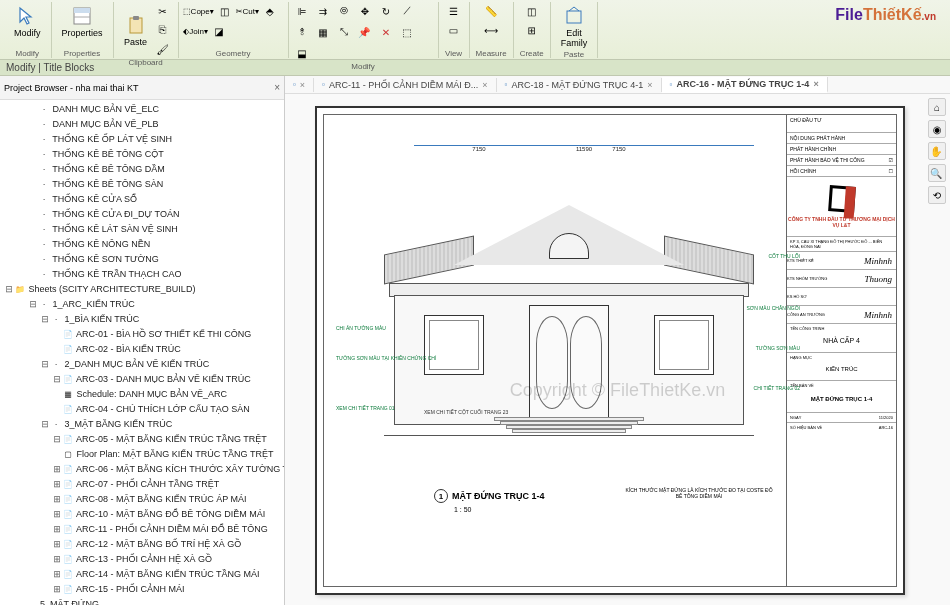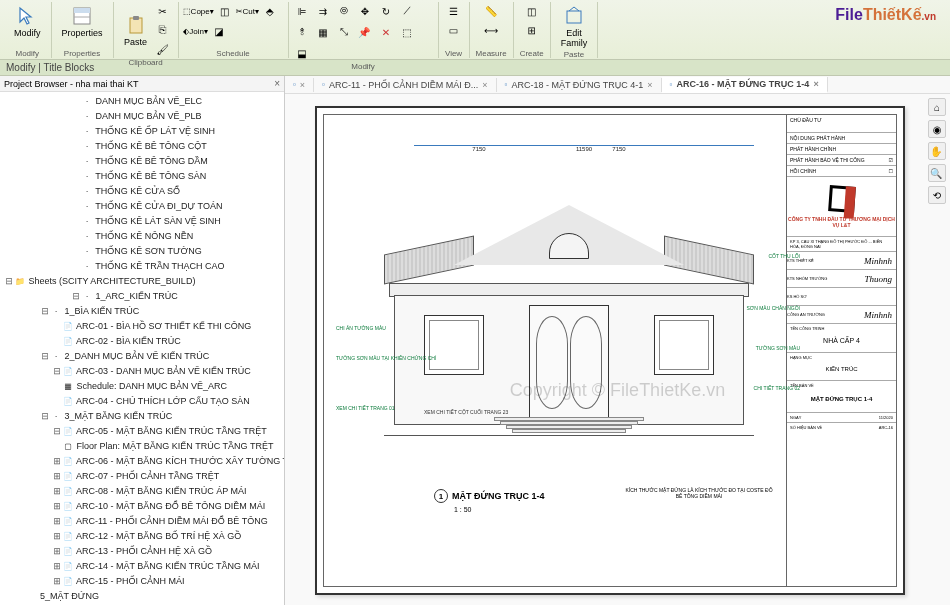--- a/index.html
+++ b/index.html
@@ -12,28 +12,28 @@
 .big-btn { display: flex; flex-direction: column; align-items: center; padding: 2px 4px; cursor: pointer; font-size: 9px; }
 .big-btn .icon { width: 24px; height: 24px; display: flex; align-items: center; justify-content: center; }
 .small-btn { width: 18px; height: 18px; display: flex; align-items: center; justify-content: center; cursor: pointer; font-size: 10px; }
 .mini-col { display: flex; flex-direction: column; gap: 1px; }
 
 .context-bar { height: 16px; background: #d8e4c8; border-bottom: 1px solid #c0c8b0; font-size: 10px; padding: 2px 6px; color: #444; }
 
 .main { display: flex; height: calc(605px - 76px); }
 
 .browser { width: 285px; border-right: 1px solid #ccc; display: flex; flex-direction: column; background: #fff; }
-.browser-header { height: 16px; background: #f4f4f4; border-bottom: 1px solid #ddd; font-size: 9px; padding: 2px 4px; display: flex; justify-content: space-between; align-items: center; }
+.browser-header { height: 24px; background: #f4f4f4; border-bottom: 1px solid #ddd; font-size: 9px; padding: 2px 4px; display: flex; justify-content: space-between; align-items: center; }
 .browser-close { cursor: pointer; font-size: 10px; color: #666; }
 .browser-tree { flex: 1; overflow: auto; font-size: 9px; padding: 2px 0; }
 .tree-item { padding: 1px 0 1px 4px; white-space: nowrap; cursor: pointer; color: #222; line-height: 12px; }
 .tree-item .exp { display: inline-block; width: 10px; text-align: center; color: #666; }
 .tree-item .ticon { display: inline-block; width: 12px; text-align: center; font-size: 8px; }
 .ind-1 { }
-.ind-2 { padding-left: 28px; margin-left: 43px; }
+.ind-2 { padding-left: 28px; }
 .ind-3 { padding-left: 40px; }
 .ind-4 { padding-left: 52px; }
 
 .canvas-area { flex: 1; display: flex; flex-direction: column; background: #fff; }
 .tabs { height: 18px; background: #f8f8f8; border-bottom: 1px solid #ddd; display: flex; align-items: center; font-size: 9px; }
 .tab { padding: 2px 8px; border-right: 1px solid #ddd; display: flex; align-items: center; gap: 4px; cursor: pointer; color: #444; }
 .tab.active { background: #fff; border-bottom: 2px solid #fff; margin-bottom: -1px; font-weight: bold; }
 .tab .ticon { color: #3a7abd; font-size: 8px; }
 .tab .tclose { color: #888; font-size: 9px; }
 
@@ -143,21 +143,21 @@
   </div>
   <div class="ribbon-group" style="width:110px">
     <div class="ribbon-btns" style="flex-wrap:wrap;width:100px">
       <div class="small-btn" style="width:auto;font-size:8px"><span>⬚</span> <span>Cope</span> ▾</div>
       <div class="small-btn">◫</div>
       <div class="small-btn" style="width:auto;font-size:8px"><span>✂</span> <span>Cut</span> ▾</div>
       <div class="small-btn">⬘</div>
       <div class="small-btn" style="width:auto;font-size:8px"><span>⬖</span> <span>Join</span> ▾</div>
       <div class="small-btn">◪</div>
     </div>
-    <span class="ribbon-group-label">Schedule</span>
+    <span class="ribbon-group-label">Geometry</span>
   </div>
   <div class="ribbon-group" style="width:150px">
     <div class="ribbon-btns" style="flex-wrap:wrap;width:140px;gap:3px">
       <div class="small-btn">⊫</div>
       <div class="small-btn">⇉</div>
       <div class="small-btn">⦾</div>
       <div class="small-btn">✥</div>
       <div class="small-btn">↻</div>
       <div class="small-btn">⟋</div>
       <div class="small-btn">⥉</div>

